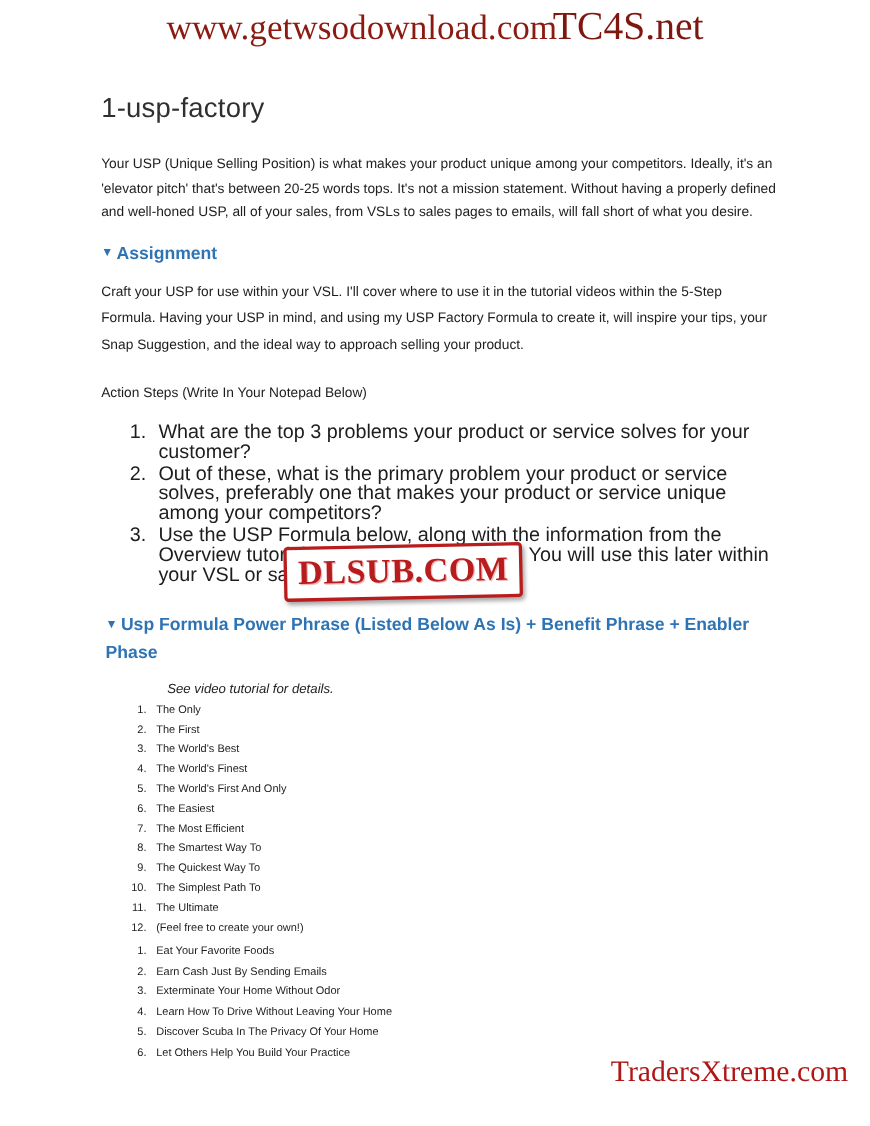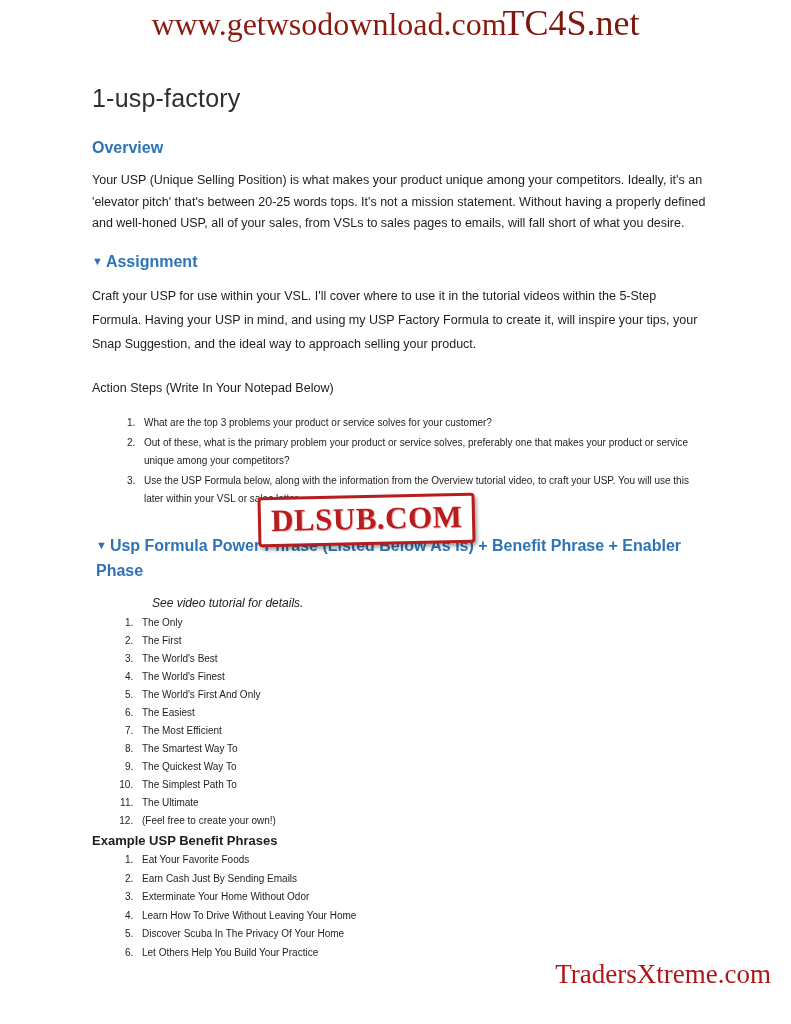--- a/index.html
+++ b/index.html
@@ -128,21 +128,21 @@
   }
 
   .assignment-block p {
     line-height: 24px;
     margin-bottom: 20px;
   }
 
   ol.steps {
     margin: 0 0 18px 0;
     padding-left: 46px;
-    font-size: 10px;
+    font-size: 18px;
     line-height: 18px;
     color: #1d1d1d;
   }
   ol.steps li {
     margin-bottom: 2px;
     padding-left: 6px;
   }
 
   h2.formula {
     font-size: 16px;
@@ -188,21 +188,20 @@
 <div class="page">
 
   <div class="wm-top">
     <span class="wm-a">www.getwsodownload.com</span><span class="wm-b">TC4S.net</span>
   </div>
 
   <div class="doc">
 
     <h1 class="title">1-usp-factory</h1>
 
-    <h2 class="section">Overview</h2>
     <p class="body">Your USP (Unique Selling Position) is what makes your product unique among your competitors. Ideally, it's an 'elevator pitch' that's between 20-25 words tops. It's not a mission statement. Without having a properly defined and well-honed USP, all of your sales, from VSLs to sales pages to emails, will fall short of what you desire.</p>
 
     <h2 class="section-collapsible"><span class="tri">▼</span><span>Assignment</span></h2>
 
     <div class="assignment-block">
       <p class="body">Craft your USP for use within your VSL. I'll cover where to use it in the tutorial videos within the 5-Step Formula. Having your USP in mind, and using my USP Factory Formula to create it, will inspire your tips, your Snap Suggestion, and the ideal way to approach selling your product.</p>
       <p class="body tight">Action Steps (Write In Your Notepad Below)</p>
     </div>
 
     <ol class="steps">
@@ -223,21 +222,20 @@
       <li>The World's First And Only</li>
       <li>The Easiest</li>
       <li>The Most Efficient</li>
       <li>The Smartest Way To</li>
       <li>The Quickest Way To</li>
       <li>The Simplest Path To</li>
       <li>The Ultimate</li>
       <li>(Feel free to create your own!)</li>
     </ol>
 
-    <h3 class="sub">Example USP Benefit Phrases</h3>
     <ol class="plain benefits">
       <li>Eat Your Favorite Foods</li>
       <li>Earn Cash Just By Sending Emails</li>
       <li>Exterminate Your Home Without Odor</li>
       <li>Learn How To Drive Without Leaving Your Home</li>
       <li>Discover Scuba In The Privacy Of Your Home</li>
       <li>Let Others Help You Build Your Practice</li>
     </ol>
 
   </div>

